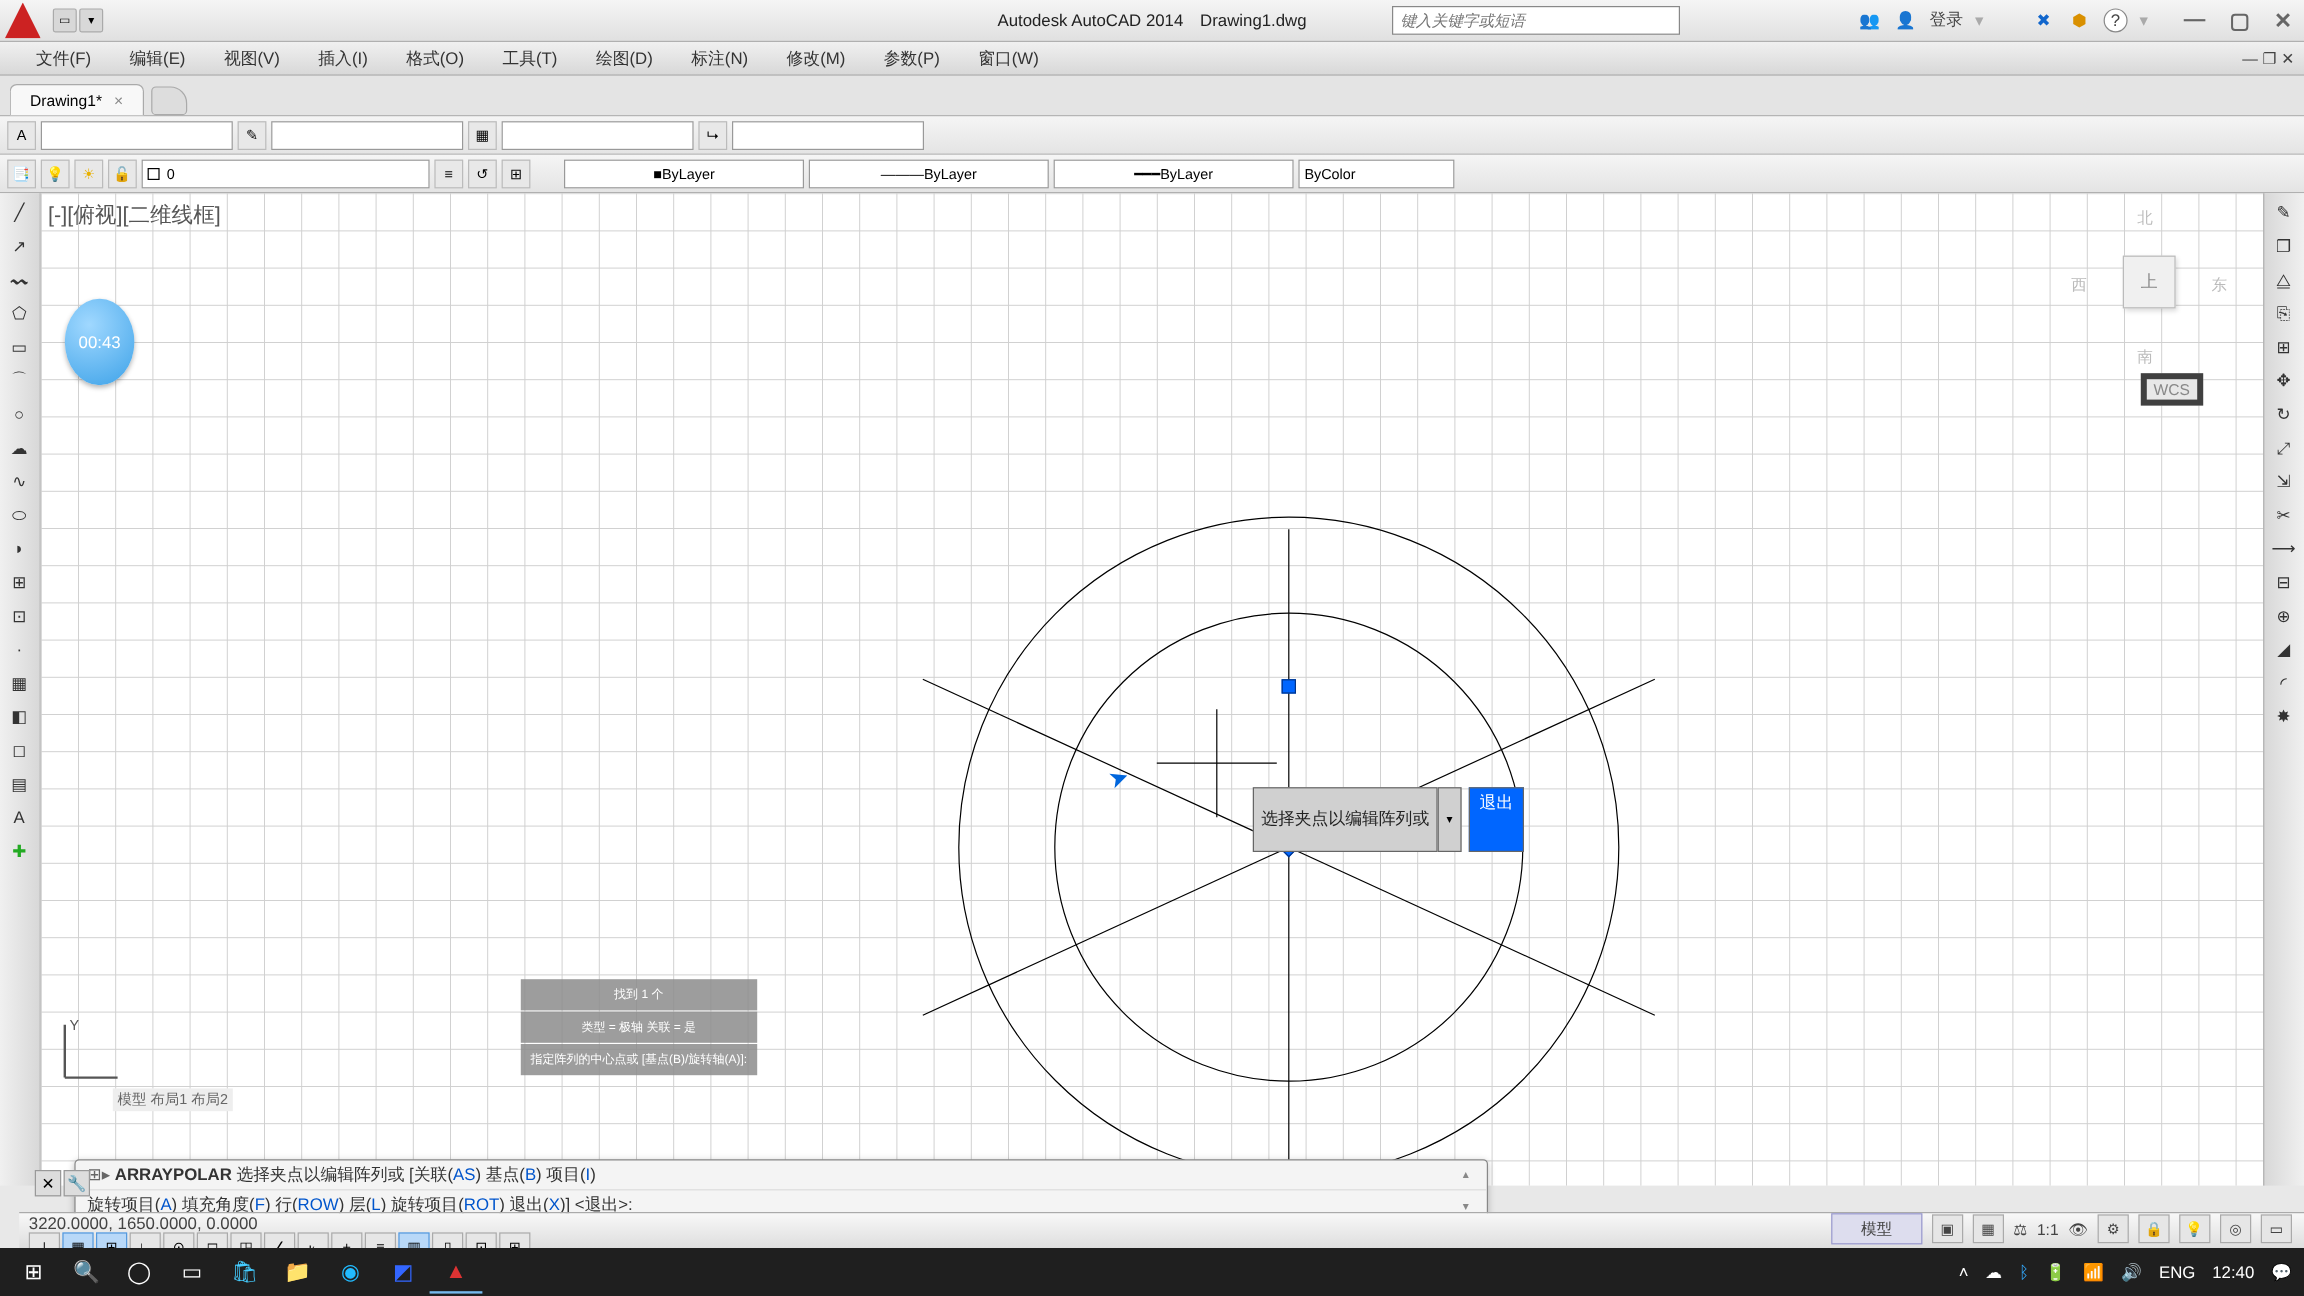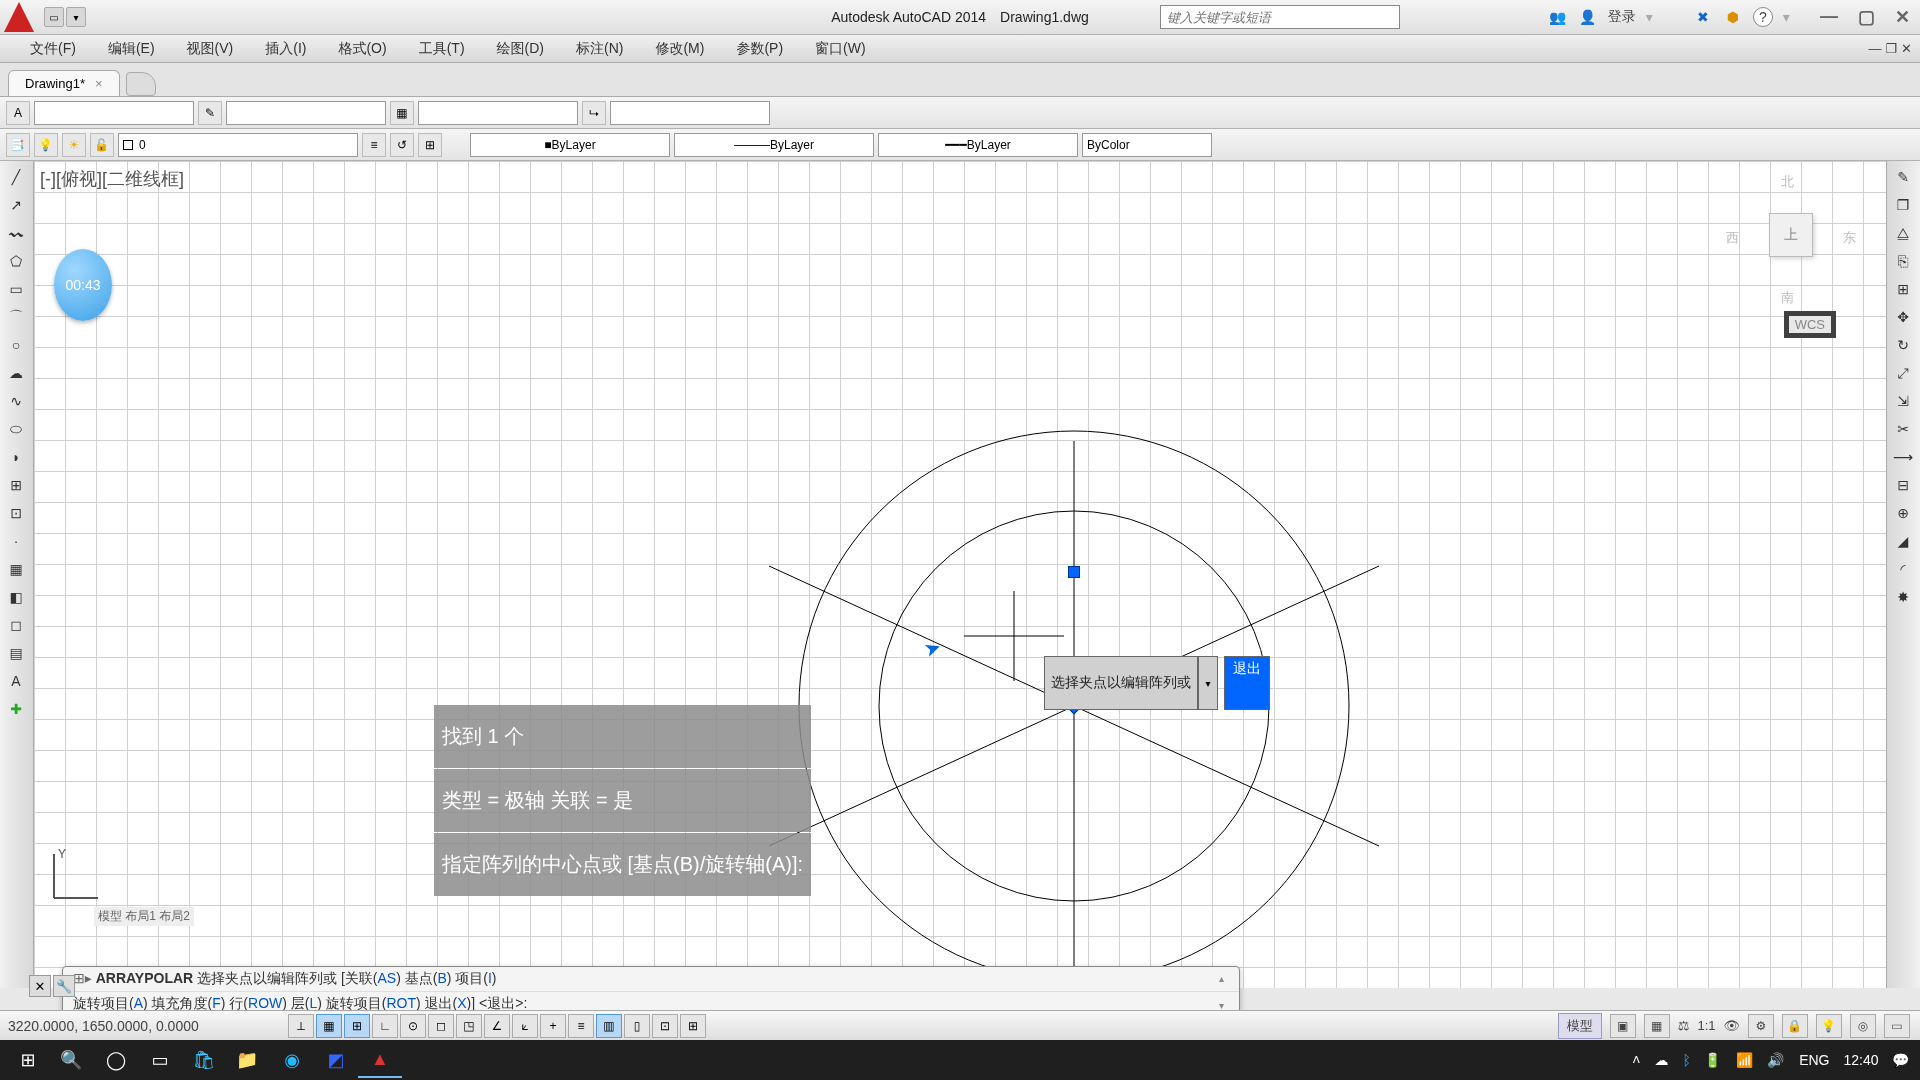--- a/index.html
+++ b/index.html
@@ -37,28 +37,28 @@
 .vc-lbl { position: absolute; font-size: 13px; color: #bbb; }
 .wcs-lbl { position:absolute; top: 150px; right: 50px; font-size:13px; background:#e8e8e8; padding:1px 6px; color:#888; border:5px solid #404040; }
 .drawing-svg { position:absolute; inset:0; width:100%; height:100%; }
 .cursor-arrow { position:absolute; left: 890px; top: 475px; color:#0066dd; font-size:20px; transform: rotate(-20deg); }
 .grip { position:absolute; width:12px; height:12px; background:#0066ff; border:1px solid #003388; }
 .dyn-prompt { position:absolute; left: 1010px; top: 495px; display:flex; align-items:stretch; }
 .dyn-box { background:#d0d0d0; border:1px solid #666; padding:17px 6px; font-size:14px; color:#222; }
 .dyn-dd { background:#d0d0d0; border:1px solid #666; width:20px; display:flex; align-items:center; justify-content:center; font-size:10px; }
 .dyn-exit { background:#0066ff; color:#fff; border:1px solid #666; padding:3px 8px; font-size:14px; margin-left:6px; }
 .cmd-history { position:absolute; bottom: 92px; left: 400px; display:flex; flex-direction:column; gap:1px; }
-.cmd-hist-line { background: rgba(140,140,140,.85); color:#fff; font-size:20px; padding:18px 8px; }
+.cmd-hist-line { background: rgba(140,140,140,.85); color:#fff; font-size:10px; padding:6px 8px;text-align:center; }
 .cmd-panel { position:absolute; bottom: 62px; left: 62px; right: 680px; background:#f4f4f4; border:1px solid #888; border-radius:4px; box-shadow: 0 2px 6px rgba(0,0,0,.25); }
 .cmd-line { padding: 3px 10px; font-size: 14px; color:#333; border-bottom: 1px solid #ddd; white-space: nowrap; }
 .cmd-line .kw { color:#0055cc; }
 .cmd-close { position:absolute; left:-34px; top:8px; display:flex; flex-direction:row; gap:2px; }
 .cmd-close-btn { width:22px; height:22px; background:#ddd; border:1px solid #999; display:flex; align-items:center; justify-content:center; font-size:13px; }
 .cmd-scroller { position:absolute; right:6px; top:6px; bottom:6px; width:14px; display:flex; flex-direction:column; justify-content:space-between; color:#888; font-size:10px; }
-.status-bar { height: 30px; background: linear-gradient(#f8f8f8,#dedede); border-top:1px solid #aaa; display:flex; align-items:center; padding: 0 8px; position:absolute; bottom:40px; left:0; right:0; }
+.status-bar { height: 30px; background: linear-gradient(#f8f8f8,#dedede); border-top:1px solid #aaa; display:flex; padding: 0 8px; position:absolute; bottom:40px; left:16px; right:0;flex-direction:column; }
 .coords { font-size: 14px; color: #444; margin-right: 20px; min-width: 260px; }
 .status-btns { display:flex; gap:2px; }
 .stat-btn { width:26px; height:24px; background:#e6e6e6; border:1px solid #aaa; display:flex; align-items:center; justify-content:center; font-size:12px; }
 .stat-btn.on { background:#b8d8f8; border-color:#5599dd; }
 .status-right { position:absolute; right:10px; display:flex; align-items:center; gap:8px; font-size:13px; color:#444; }
 .taskbar { height:40px; background:#1f1f1f; position:absolute; bottom:0; left:0; right:0; display:flex; align-items:center; padding: 0 6px; }
 .task-btn { width:44px; height:36px; display:flex; align-items:center; justify-content:center; color:#fff; font-size:18px; }
 .task-btn.active { border-bottom: 2px solid #76b9ed; }
 .tray { position:absolute; right:10px; display:flex; align-items:center; gap:14px; color:#fff; font-size:14px; }
 .ucs-icon { position:absolute; bottom: 80px; left: 10px; }
@@ -282,21 +282,21 @@
     <div class="stat-btn">∠</div>
     <div class="stat-btn">⟀</div>
     <div class="stat-btn">+</div>
     <div class="stat-btn">≡</div>
     <div class="stat-btn on">▥</div>
     <div class="stat-btn">▯</div>
     <div class="stat-btn">⊡</div>
     <div class="stat-btn">⊞</div>
   </div>
   <div class="status-right">
-    <span style="background:#dde; padding:3px 8px; border:1px solid #99c">模型</span>
+    <span style="background:#dde; padding:3px 24px; border:1px solid #99c">模型</span>
     <span class="stat-btn">▣</span>
     <span class="stat-btn">▦</span>
     <span>⚖</span>
     <span>1:1</span>
     <span>👁</span>
     <span class="stat-btn">⚙</span>
     <span class="stat-btn">🔒</span>
     <span class="stat-btn">💡</span>
     <span class="stat-btn">◎</span>
     <span class="stat-btn">▭</span>

